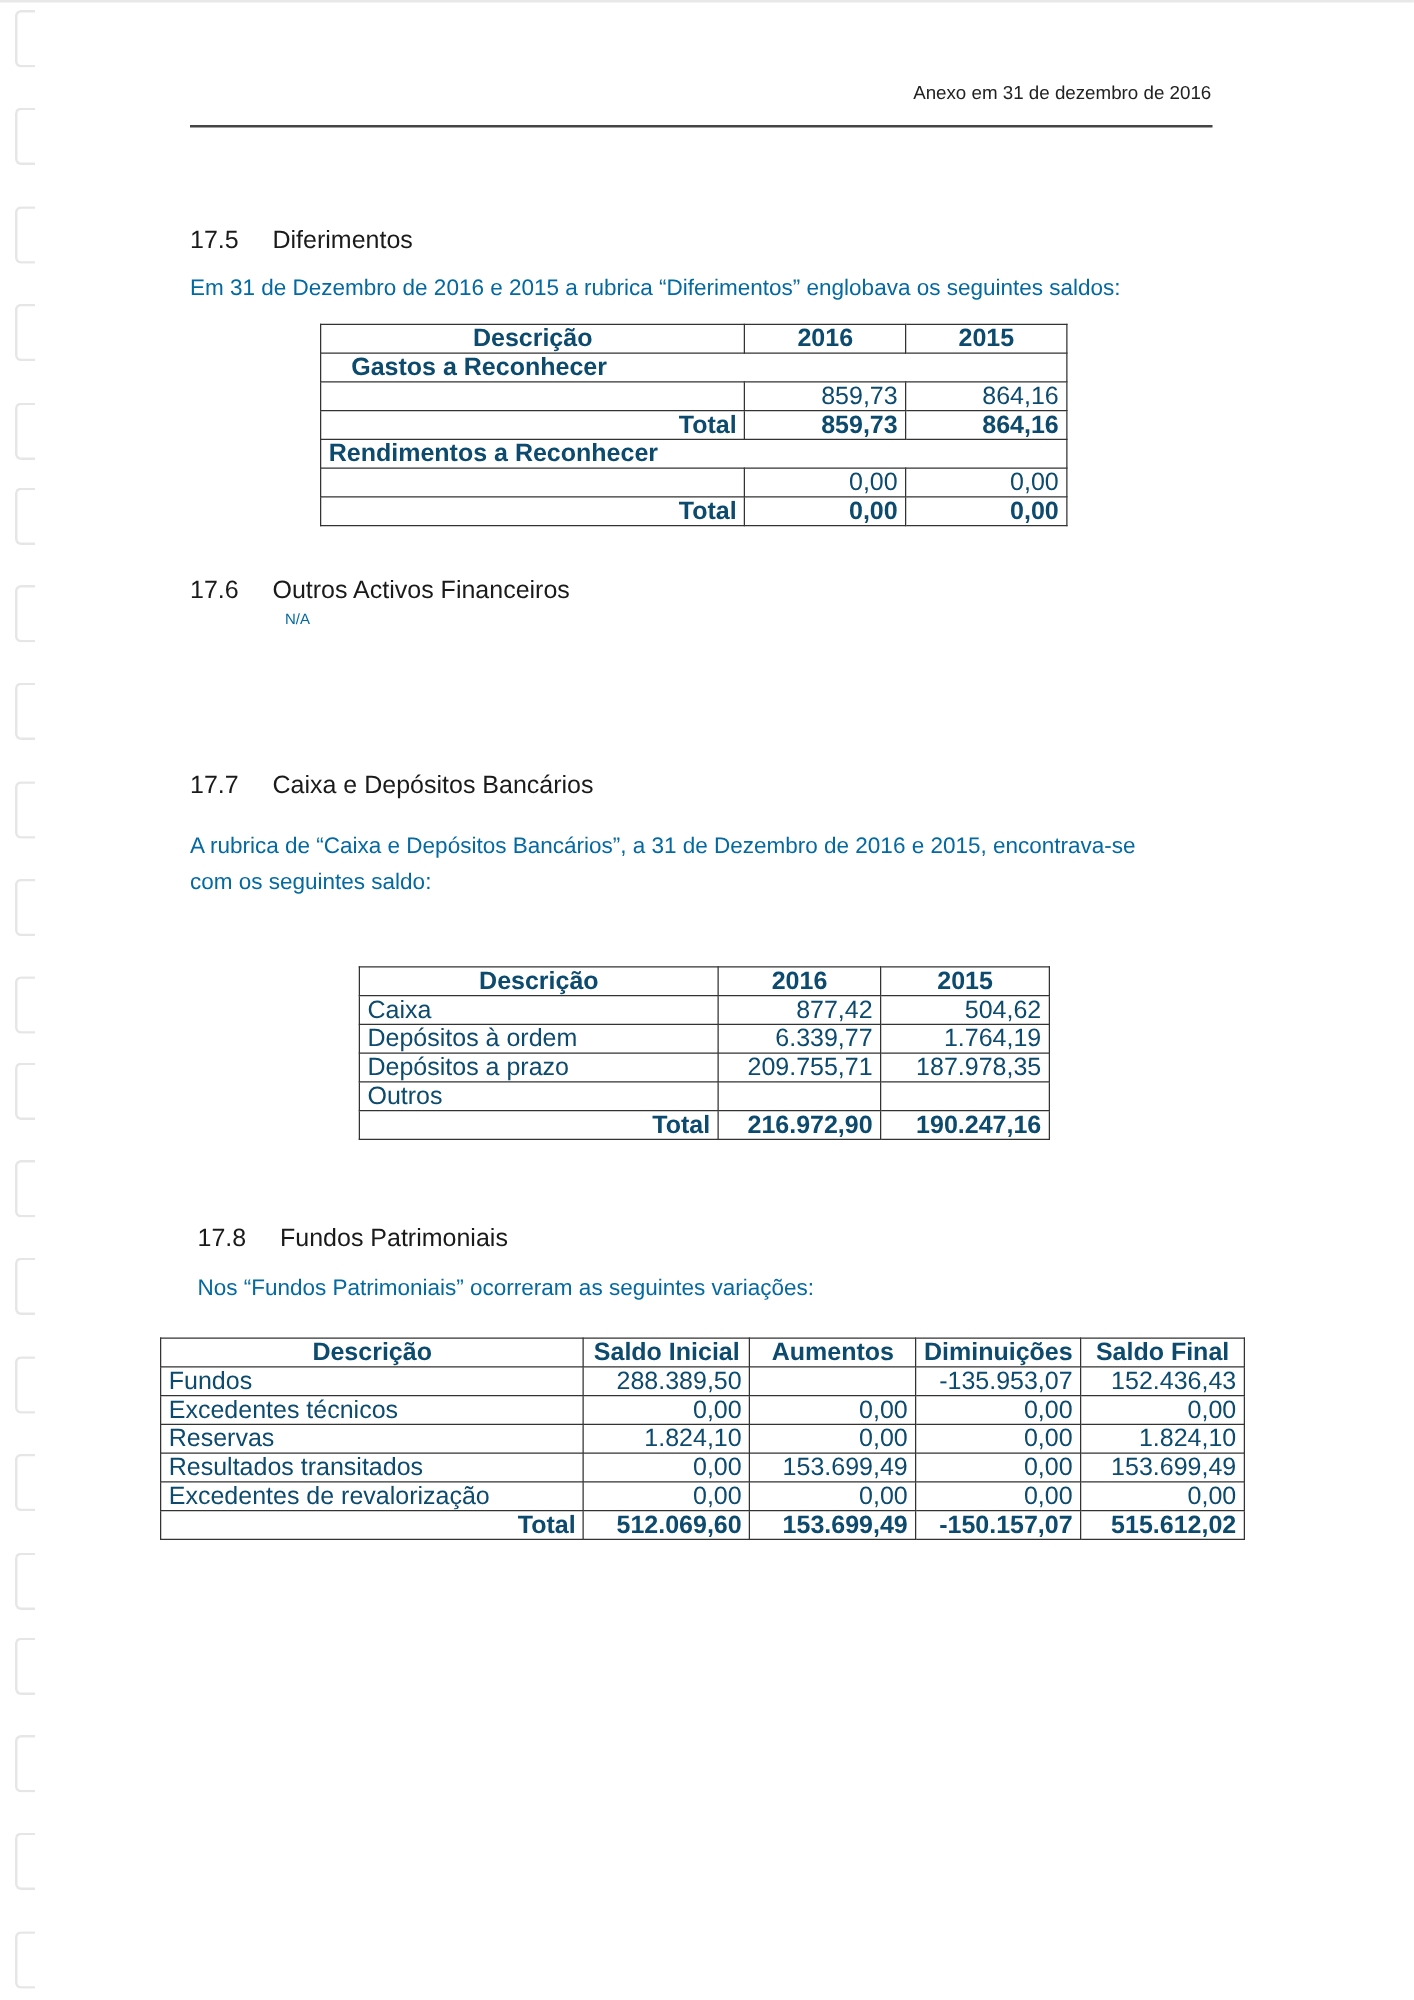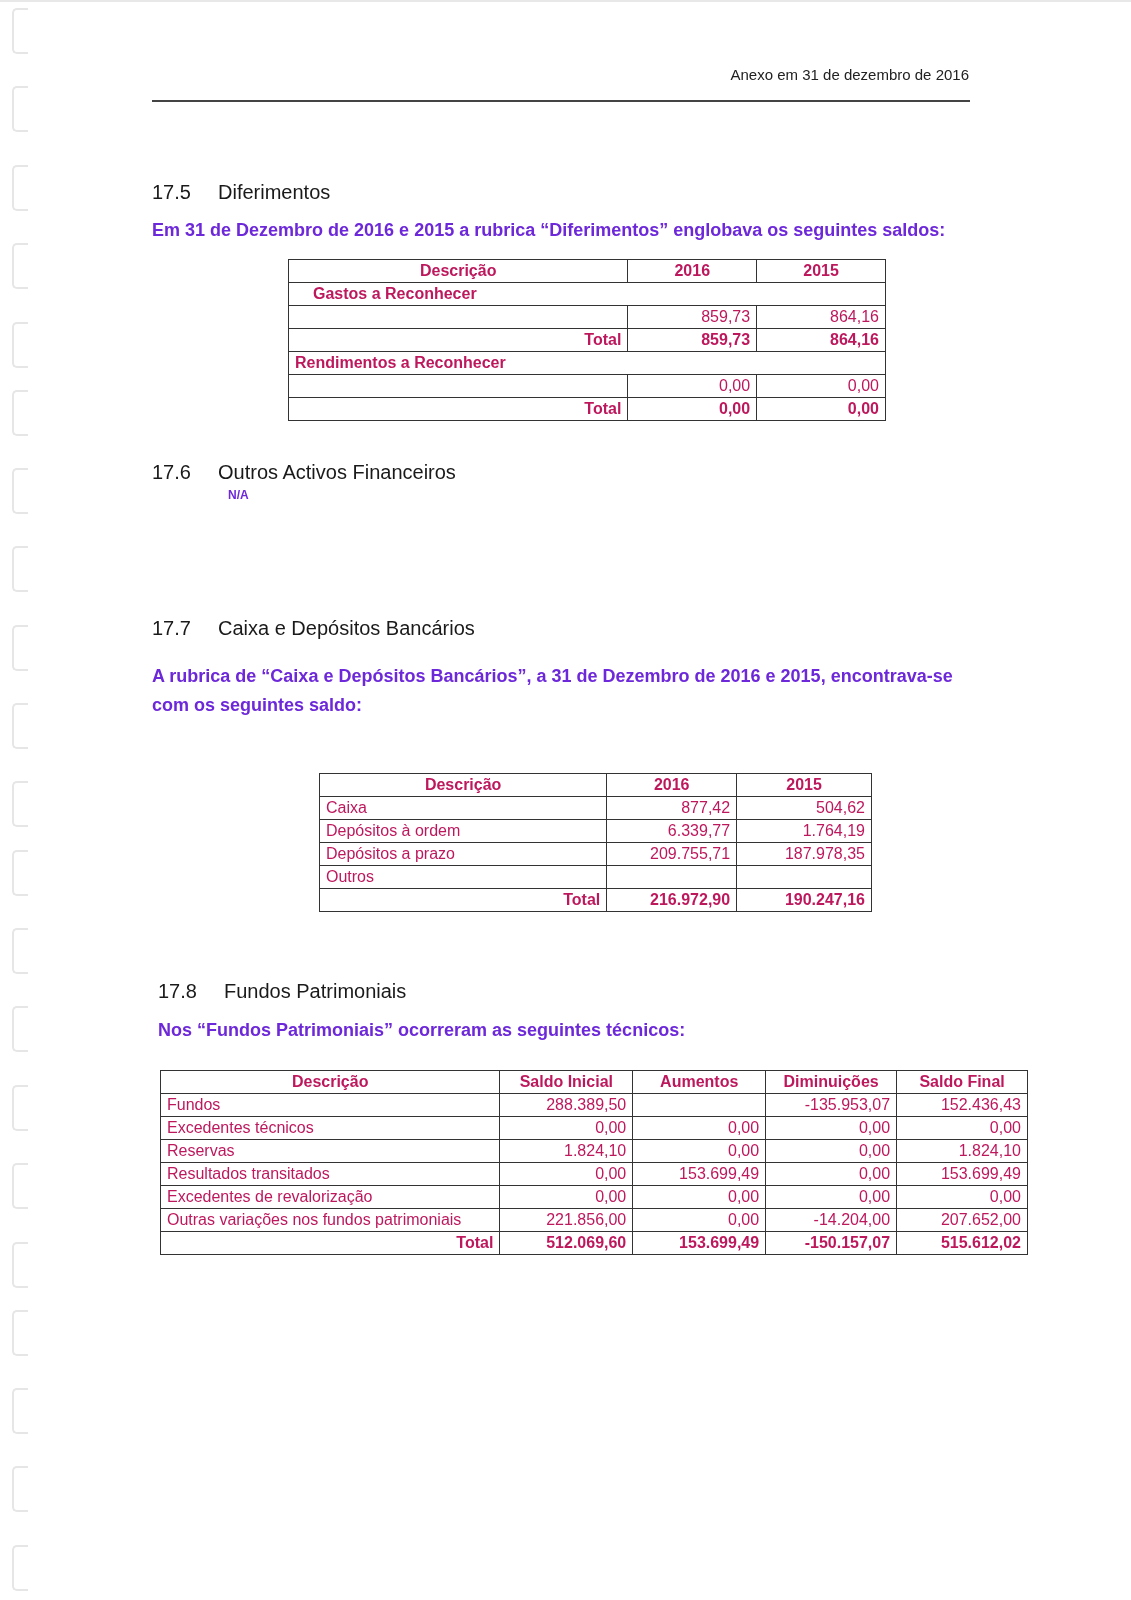--- a/index.html
+++ b/index.html
@@ -16,22 +16,22 @@
   .header-text {
     position: absolute; right: 162px; top: 66px; font-size: 15px; color: #222;
   }
   .header-rule {
     position: absolute; left: 152px; top: 100px; width: 818px; height: 1.5px; background: #444;
   }
   .section-title {
     position: absolute; font-size: 20px; font-weight: normal; color: #1a1a1a;
   }
   .section-title .num { display: inline-block; width: 66px; }
-  .body-text { position: absolute; font-size: 18px; color: #6d28d9; font-weight: bold; }
-  table { position: absolute; border-collapse: collapse; font-size: 16px; color: #be185d; margin-left: 32px; }
+  .body-text { position: absolute; font-size: 18px; color: #0369a1; }
+  table { position: absolute; border-collapse: collapse; font-size: 20px; color: #0c4a6e; }
   td, th { border: 1px solid #333; padding: 0 6px; height: 22px; line-height: 22px; }
   th { font-weight: bold; text-align: center; }
   td.num { text-align: right; }
   td.lbl { text-align: left; }
   td.tot-lbl { text-align: right; font-weight: bold; }
   td.tot { text-align: right; font-weight: bold; }
   .diff { left: 256px; top: 259px; width: 598px; }
   .diff col.c1 { width: 340px; }
   .diff col.c2 { width: 129px; }
   .diff col.c3 { width: 129px; }
@@ -171,21 +171,21 @@
     <td class="tot-lbl">Total</td>
     <td class="tot">216.972,90</td>
     <td class="tot">190.247,16</td>
   </tr>
 </tbody>
   </table>
 
 <div class="section-title" style="left:158px; top:980px;">
   <span class="num">17.8</span><span>Fundos Patrimoniais</span>
 </div>
-<div class="body-text" style="left:158px; top:1020px;">Nos “Fundos Patrimoniais” ocorreram as seguintes técnicos:</div>
+<div class="body-text" style="left:158px; top:1020px;">Nos “Fundos Patrimoniais” ocorreram as seguintes variações:</div>
 
 <table class="fundos">
   <colgroup>
       <col class="c1">
       <col class="c2">
       <col class="c3">
       <col class="c4">
       <col class="c5">
     </colgroup>
   <tbody>
@@ -225,27 +225,20 @@
     <td class="num">153.699,49</td>
   </tr>
   <tr>
     <td class="lbl">Excedentes de revalorização</td>
     <td class="num">0,00</td>
     <td class="num">0,00</td>
     <td class="num">0,00</td>
     <td class="num">0,00</td>
   </tr>
   <tr>
-    <td class="lbl">Outras variações nos fundos patrimoniais</td>
-    <td class="num">221.856,00</td>
-    <td class="num">0,00</td>
-    <td class="num">-14.204,00</td>
-    <td class="num">207.652,00</td>
-  </tr>
-  <tr>
     <td class="tot-lbl">Total</td>
     <td class="tot">512.069,60</td>
     <td class="tot">153.699,49</td>
     <td class="tot">-150.157,07</td>
     <td class="tot">515.612,02</td>
   </tr>
 </tbody>
   </table>
 
 </body></html>

